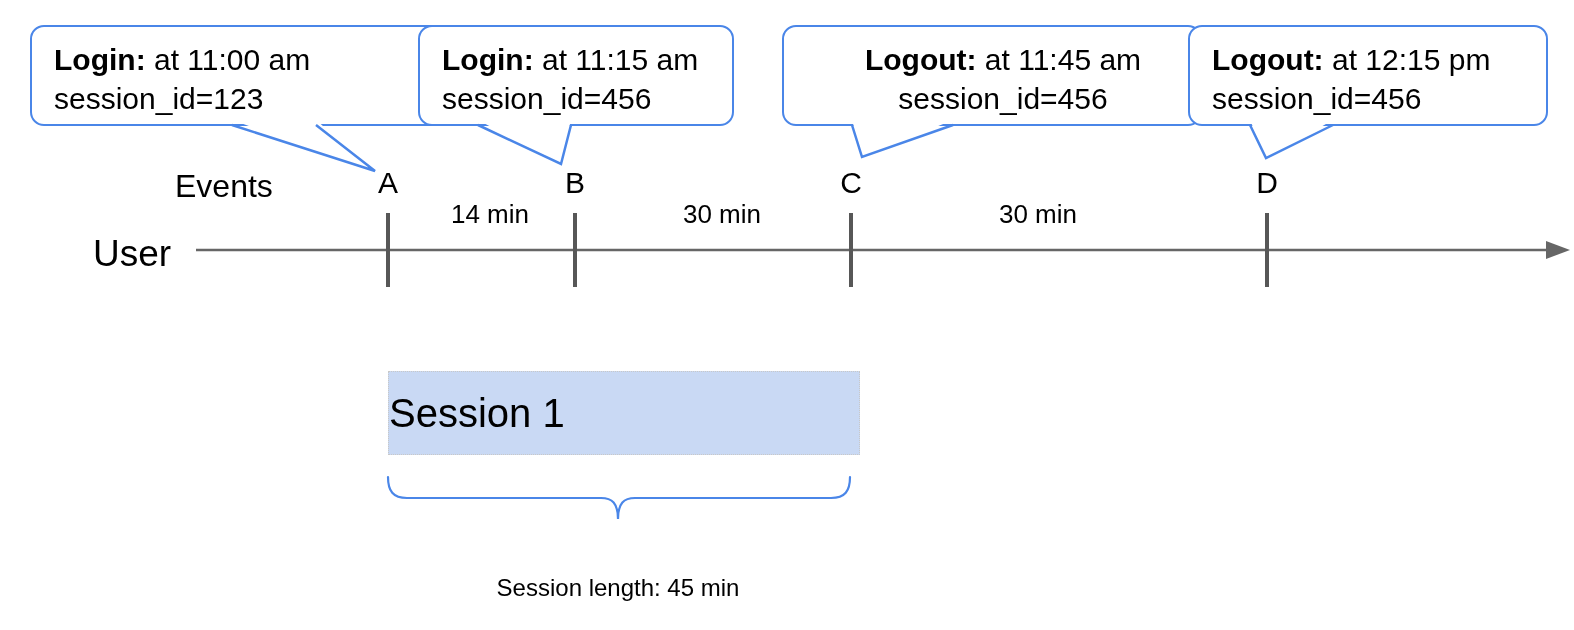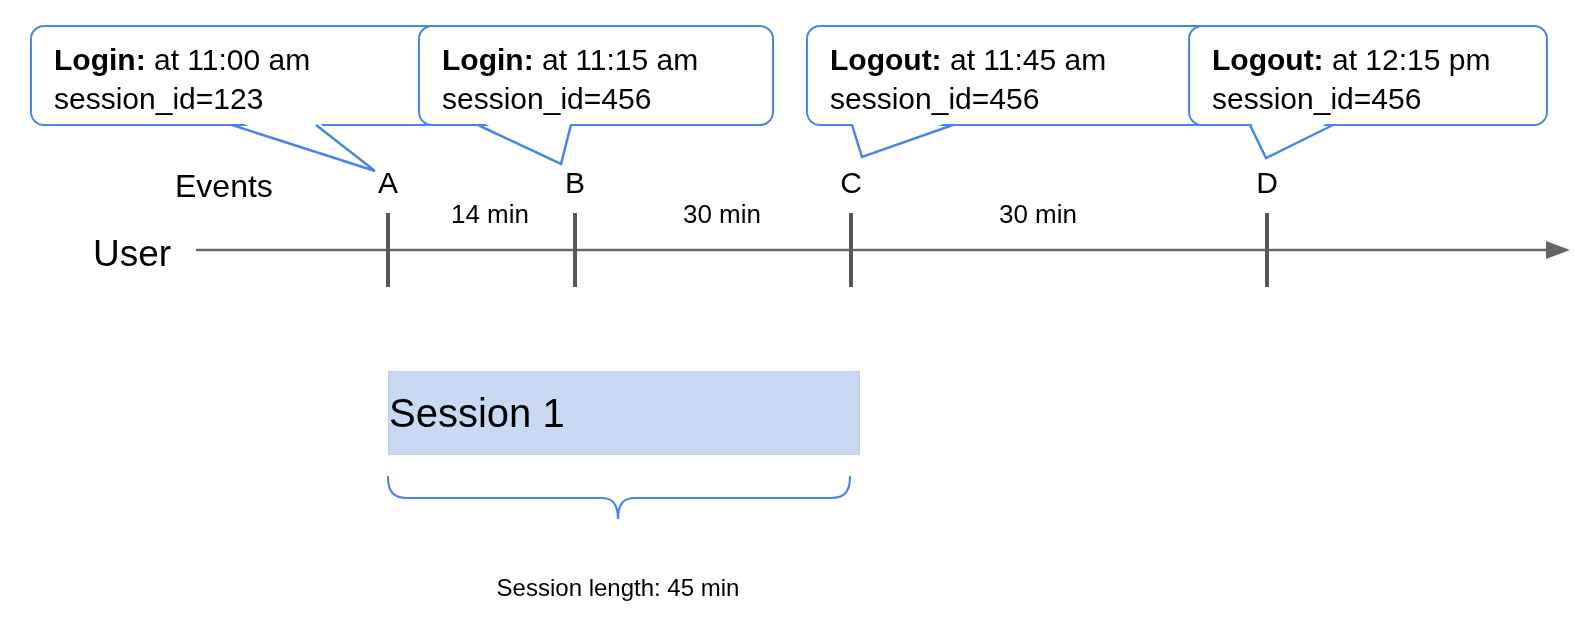--- a/index.html
+++ b/index.html
@@ -84,26 +84,26 @@
 </head>
 <body>
 
 <div class="canvas">
 
   <div class="bubble" style="left:22px; width:422px;margin-left:8px;">
     <div><b>Login:</b><span> at 11:00 am</span></div>
     <div>session_id=123</div>
   </div>
 
-  <div class="bubble" style="left:418px; width:356px;">
+  <div class="bubble" style="left:418px; width:316px;">
     <div><b>Login:</b><span> at 11:15 am</span></div>
     <div>session_id=456</div>
   </div>
 
-  <div class="bubble" style="left:806px; width:420px;">
+  <div class="bubble" style="left:782px; width:420px;text-align:center;">
     <div><b>Logout:</b><span> at 11:45 am</span></div>
     <div>session_id=456</div>
   </div>
 
   <div class="bubble" style="left:1188px; width:360px;">
     <div><b>Logout:</b><span> at 12:15 pm</span></div>
     <div>session_id=456</div>
   </div>
 
   <svg class="svg-layer" viewBox="0 0 1574 630" xmlns="http://www.w3.org/2000/svg">

